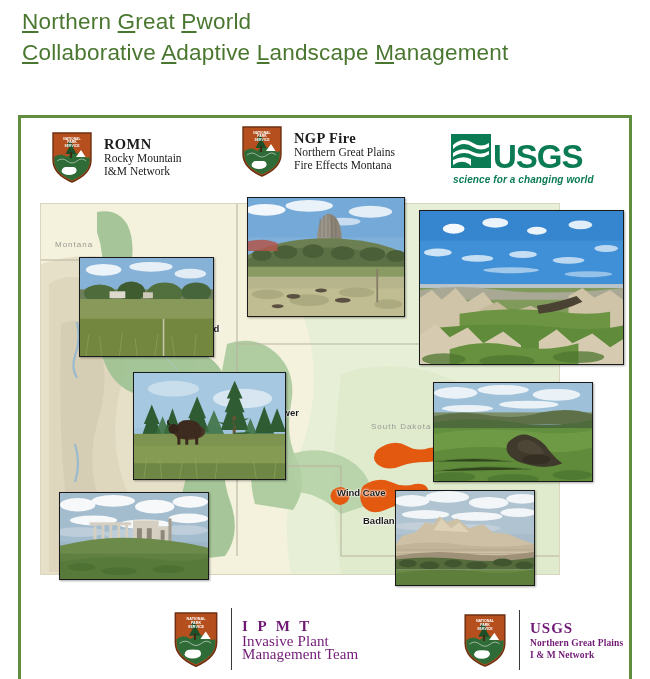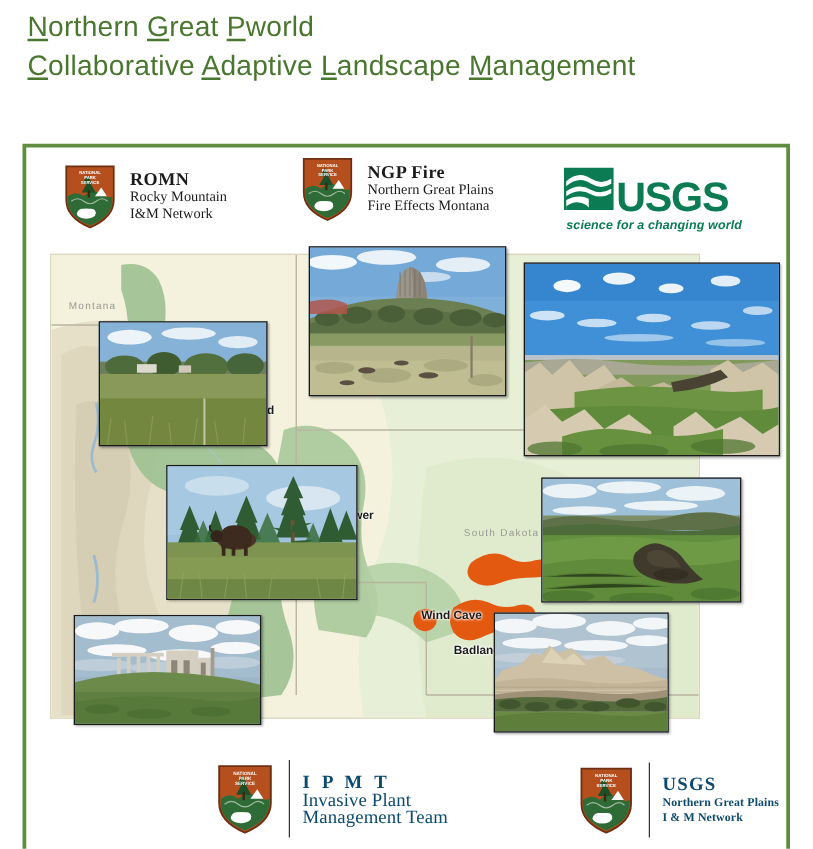--- a/index.html
+++ b/index.html
@@ -53,21 +53,21 @@
   .park-dot{position:absolute;width:3px;height:3px;background:#e2590f;}
 
   
   .photo{position:absolute;border:1.5px solid #1a1a1a;box-sizing:border-box;overflow:hidden;
          box-shadow:1px 1px 2px rgba(0,0,0,.35);background:#9fb7c9;}
   .photo svg{display:block;width:100%;height:100%;}
 
   
   .blogo{position:absolute;display:flex;align-items:center;}
   .blogo .divider{width:1px;background:#3a3a3a;margin:0 10px;align-self:stretch;}
-  .blogo .btxt{font-family:"Liberation Serif",serif;color:#0c4a6e;}
+  .blogo .btxt{font-family:"Liberation Serif",serif;color:#701a75;}
   .blogo .b1{font-weight:bold;font-size:15px;line-height:18px;letter-spacing:3px;}
   .blogo .b2,.blogo .b3{font-size:15px;line-height:13.5px;letter-spacing:.1px;}
   #logo-ipmt{left:150px;top:490px;height:62px;}
   #logo-ngpn{left:440px;top:492px;height:60px;}
   #logo-ngpn .b1{letter-spacing:1px;font-size:15px;}
   #logo-ngpn .b2,#logo-ngpn .b3{font-size:9.5px;line-height:12px;font-weight:bold;}
 </style>
 </head>
 <body>
 

